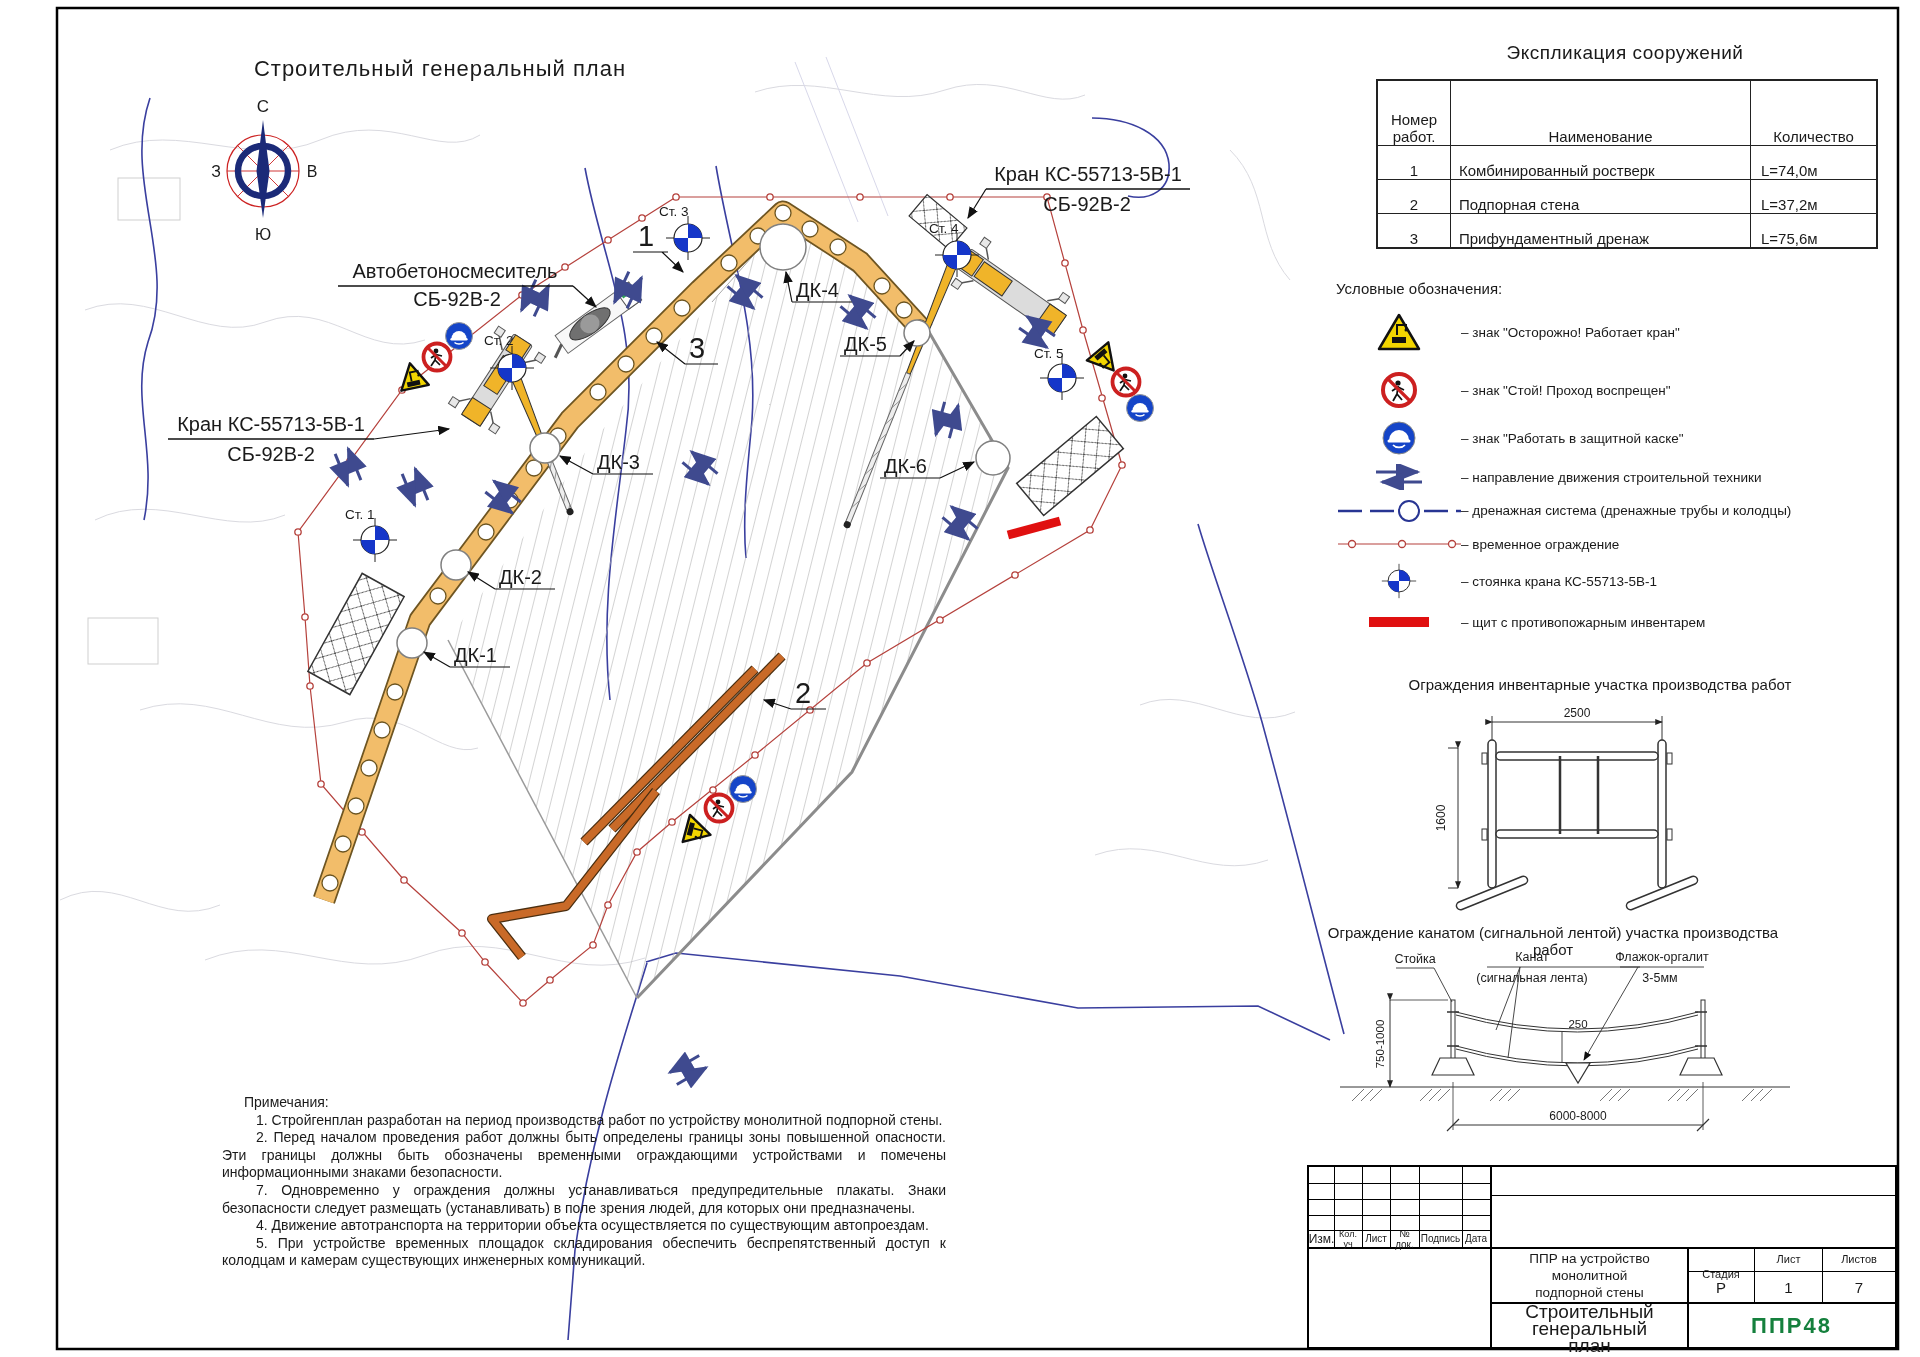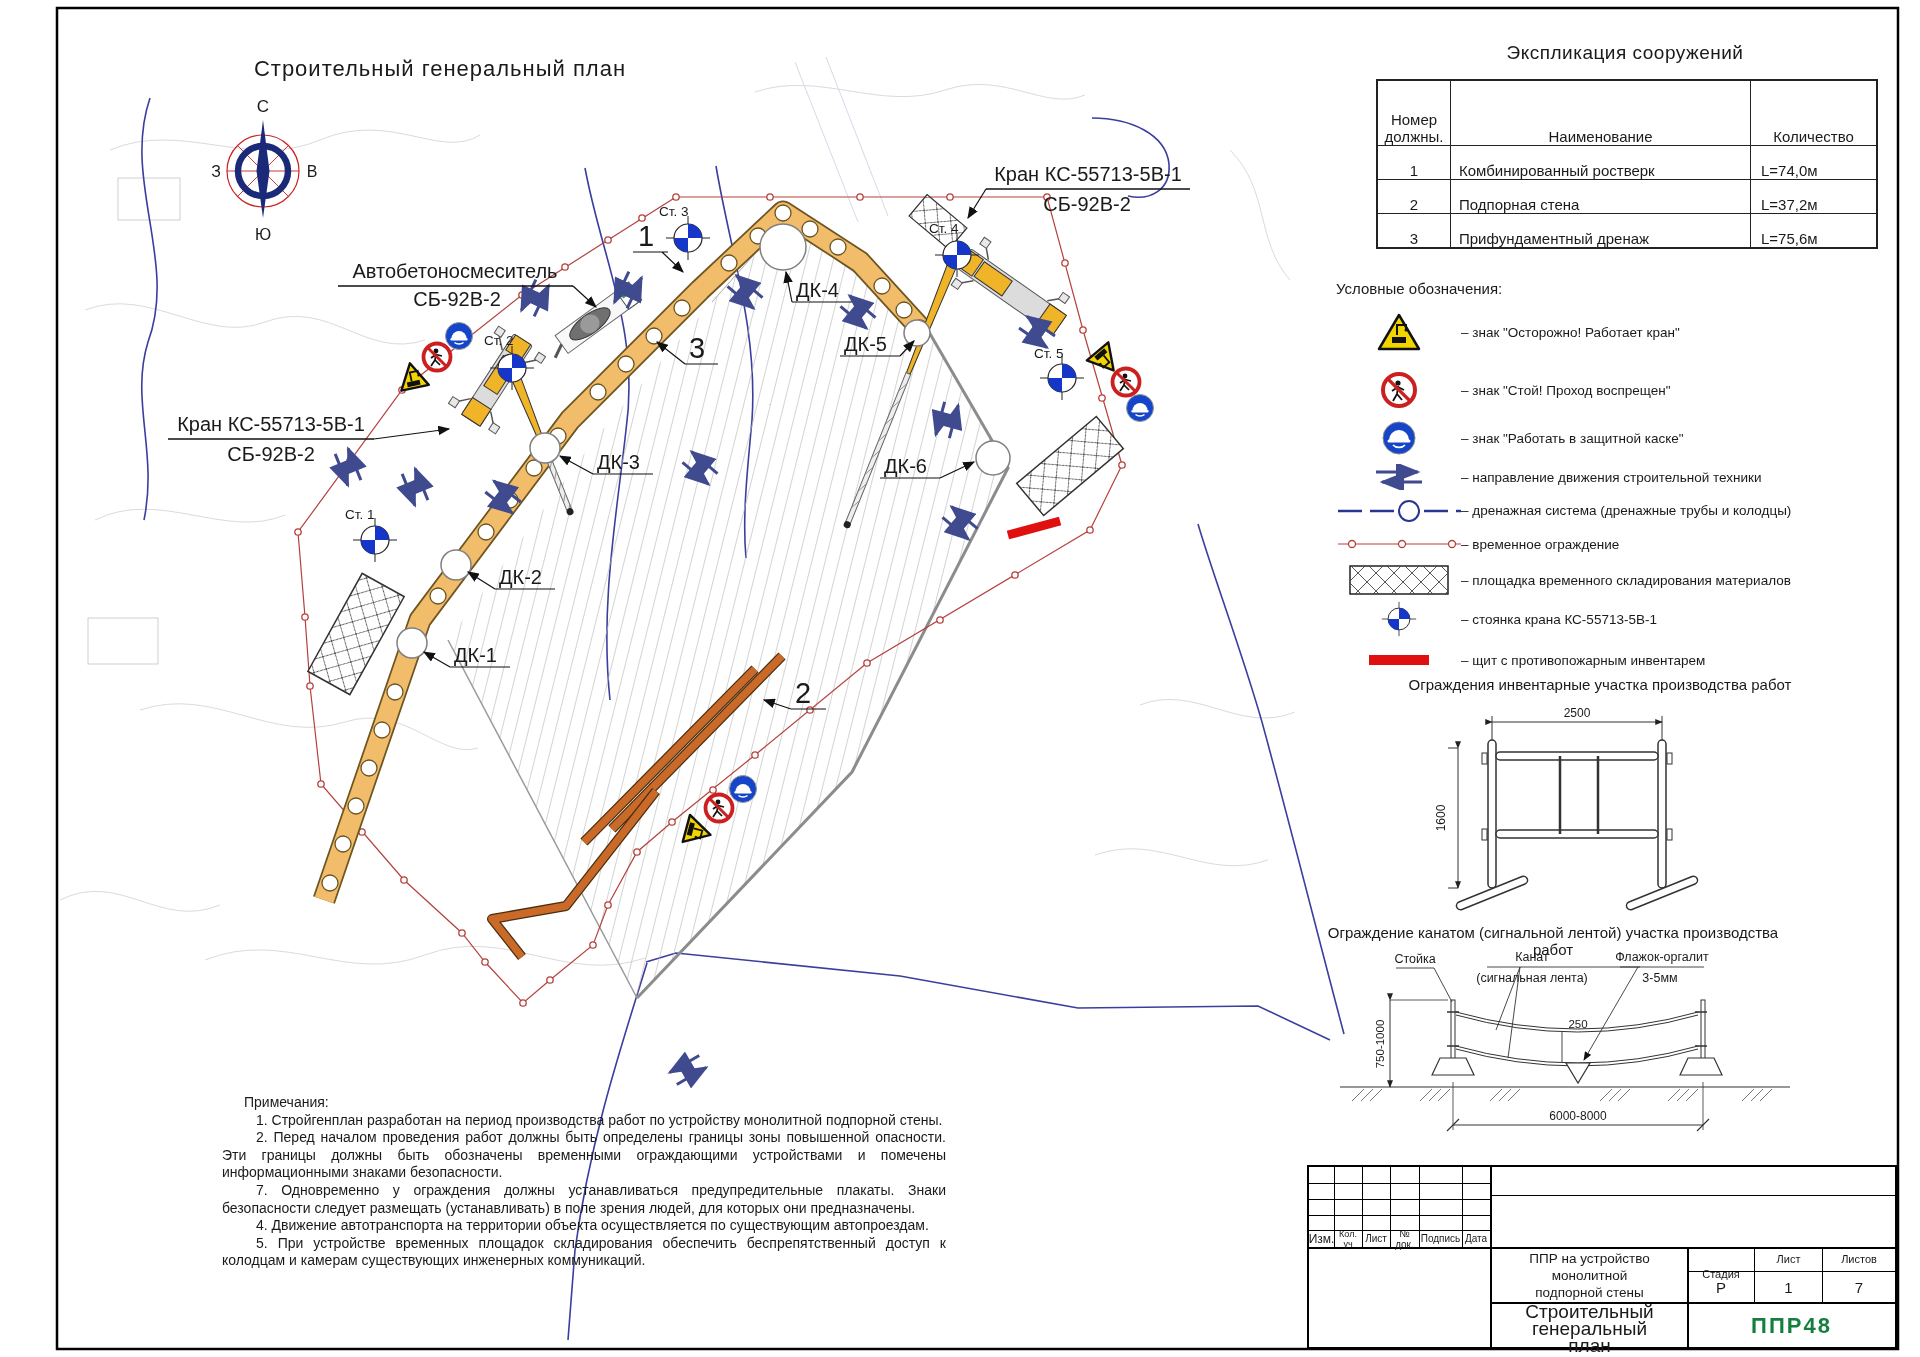--- a/index.html
+++ b/index.html
@@ -469,21 +469,21 @@
     <path d="M1453,1082 V1130 M1703,1082 V1130" stroke="#333" stroke-width="0.8"></path>
     <path d="M1453,1125 H1703" stroke="#333" stroke-width="1"></path>
     <path d="M1447,1131 L1459,1119 M1697,1131 L1709,1119" stroke="#333" stroke-width="1.2"></path>
     <text x="1578" y="1120" text-anchor="middle" font-size="12">6000-8000</text>
   </g>
 </svg>
 
 <div class="abs exp-title">Экспликация сооружений</div>
 <div class="abs exp-table">
   <div class="c head first">
-    <span><span>Номер</span><br><span>должны.</span></span>
+    <span><span>Номер</span><br><span>работ.</span></span>
   </div>
   <div class="c head">Наименование</div>
   <div class="c head">Количество</div>
 
   <div class="c num first">1</div>
   <div class="c">Комбинированный ростверк</div>
   <div class="c qty">L=74,0м</div>
 
   <div class="c num first">2</div>
   <div class="c">Подпорная стена</div>
@@ -557,29 +557,20 @@
       <svg width="150" height="14">
             <line x1="2" y1="7" x2="148" y2="7" stroke="#b5413c" stroke-width="1.2"></line>
             <g fill="#fff" stroke="#b5413c" stroke-width="1.3">
               <circle cx="16" cy="7" r="3.5"></circle>
               <circle cx="66" cy="7" r="3.5"></circle>
               <circle cx="116" cy="7" r="3.5"></circle>
             </g>
           </svg>
     </span>
     <span class="leg-lab">– временное ограждение</span>
-  </div>
-  <div class="leg-row" style="height:38px">
-    <span class="leg-ico">
-      <svg width="100" height="32">
-            <rect x="1" y="2" width="98" height="28" fill="#fff" stroke="#222" stroke-width="1.5"></rect>
-            <rect x="1" y="2" width="98" height="28" fill="url(#xhatch)"></rect>
-          </svg>
-    </span>
-    <span class="leg-lab">– площадка временного складирования материалов</span>
   </div>
   <div class="leg-row" style="height:40px">
     <span class="leg-ico">
       <svg width="46" height="46">
             <use href="#stand" transform="translate(23,23) scale(0.78)"></use>
           </svg>
     </span>
     <span class="leg-lab">– стоянка крана КС-55713-5В-1</span>
   </div>
   <div class="leg-row" style="height:42px">

